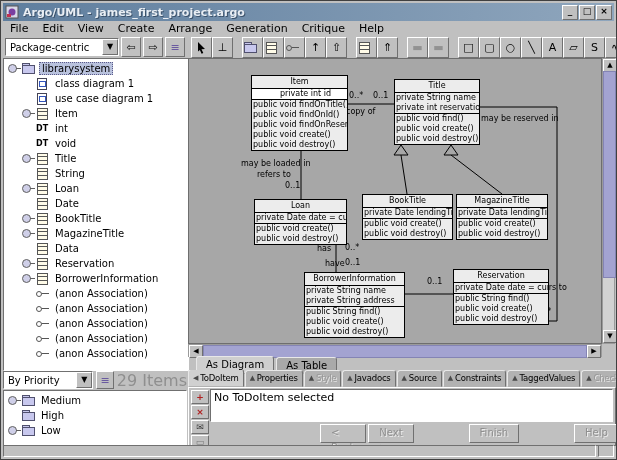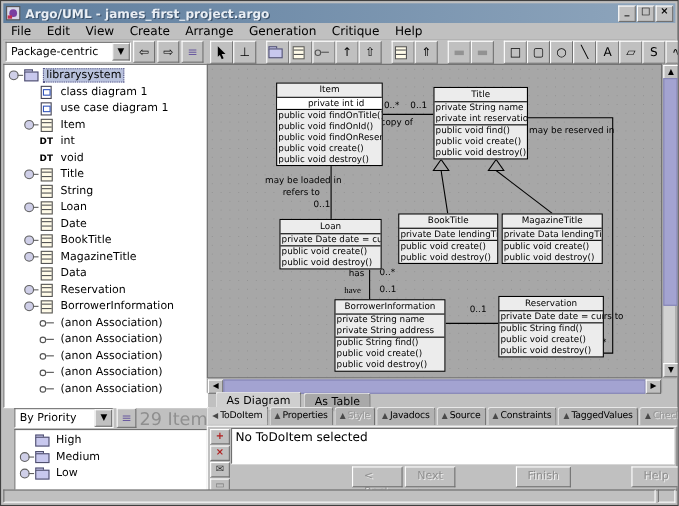--- a/index.html
+++ b/index.html
@@ -82,21 +82,21 @@
   .vthumb{position:absolute;left:0;top:12px;width:11px;height:205px;background:#a3a3d1;border:1px solid #8484b4;}
   .hthumb{height:11px;flex:1;background:#a3a3d1;border:1px solid #8484b4;}
   .vs-up{position:absolute;top:0;left:0;} .vs-dn{position:absolute;bottom:0;left:0;}
 
   .diagram-tabs{position:absolute;left:0;top:299px;width:428px;height:17px;display:flex;align-items:flex-end;padding-left:8px;box-sizing:border-box;}
   .dtab{height:15px;line-height:15px;padding:0 9px;font-size:10px;background:#a9a9a9;
     border:1px solid;border-color:#e8e8e8 #707070 #a9a9a9 #e8e8e8;border-radius:3px 3px 0 0;margin-right:2px;}
   .dtab.active{background:#cfcfcf;height:16px;line-height:16px;}
 
   
-  .todo-pane{position:absolute;left:12px;top:370px;width:184px;height:74px;}
+  .todo-pane{position:absolute;left:2px;top:370px;width:184px;height:74px;}
   .combo-row{display:flex;align-items:center;gap:3px;height:18px;}
   .count{color:#8f8f8f;font-size:16px;white-space:nowrap;}
   .todo-tree{position:absolute;left:0;top:19px;width:182px;height:54px;background:#fff;
     border:1px solid;border-color:#707070 #ffffff #ffffff #707070;overflow:hidden;}
 
   .details-pane{position:absolute;left:187px;top:369px;width:428px;height:76px;}
   .detail-tabs{display:flex;align-items:flex-end;height:17px;overflow:hidden;}
   .ptab{height:15px;line-height:15px;padding:0 4px;font-size:8.5px;letter-spacing:-0.2px;background:#b2b2b2;
     border:1px solid;border-color:#e8e8e8 #707070 #b2b2b2 #e8e8e8;border-radius:3px 3px 0 0;margin-right:1px;
     white-space:nowrap;display:flex;align-items:center;gap:2px;}
@@ -363,21 +363,21 @@
           <polyline points="291,48 368,48 368,262 360,262" fill="none" stroke="#000"></polyline>
         </svg>
         <div class="elabel" style="left: 160px; top: 32px;">0..*</div>
         <div class="elabel" style="left: 184px; top: 32px;">0..1</div>
         <div class="elabel" style="left: 157px; top: 48px; text-align: center;">copy of</div>
         <div class="elabel" style="left: 52px; top: 100px;">may be loaded in</div>
         <div class="elabel" style="left: 68px; top: 111px;">refers to</div>
         <div class="elabel" style="left: 96px; top: 122px;">0..1</div>
         <div class="elabel" style="left: 128px; top: 185px;">has</div>
         <div class="elabel" style="left: 156px; top: 184px;">0..*</div>
-        <div class="elabel" style="left: 124px; top: 200px; font-family: Liberation Serif, serif;">have</div>
+        <div class="elabel" style="left: 136px; top: 200px;">have</div>
         <div class="elabel" style="left: 156px; top: 199px;">0..1</div>
         <div class="elabel" style="left: 238px; top: 218px;">0..1</div>
         <div class="elabel" style="left: 196px; top: 240px;">has</div>
         <div class="elabel" style="left: 292px; top: 55px;">may be reserved in</div>
         <div class="elabel" style="left: 344px; top: 224px;">refers to</div>
         <div class="elabel" style="left: 348px; top: 248px;">0..*</div>
         <div class="uml-class" style="left: 62px; top: 16px; width: 97px;">
           <div class="hd">Item</div>
           <div class="attrs">
             <div class="row sel">private int id</div>
@@ -477,28 +477,28 @@
       <div class="combo bevin" style="width:92px;">
         <span class="cv">By Priority</span>
         <span class="ca">▼</span>
       </div>
       <span class="sqbtn bevout" style="width:16px;height:16px;color:#6a5aa0;">≡</span>
       <span class="count">29 Items</span>
     </div>
     <div class="todo-tree">
       <div class="tree" id="todo-tree">
           <div class="trow">
+            <span class="knob"></span>
+            <span class="ticon ti-folder"></span>
+            <span class="lbl">Medium</span>
+          </div>
+          <div class="trow">
             <span class="noknob"></span>
             <span class="ticon ti-folder"></span>
             <span class="lbl">High</span>
-          </div>
-          <div class="trow">
-            <span class="knob"></span>
-            <span class="ticon ti-folder"></span>
-            <span class="lbl">Medium</span>
           </div>
           <div class="trow">
             <span class="knob"></span>
             <span class="ticon ti-folder"></span>
             <span class="lbl">Low</span>
           </div>
         </div>
     </div>
   </div>
 

